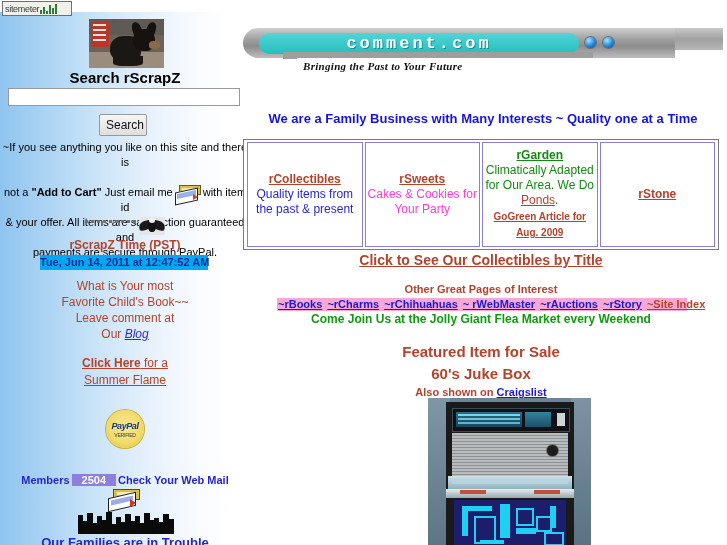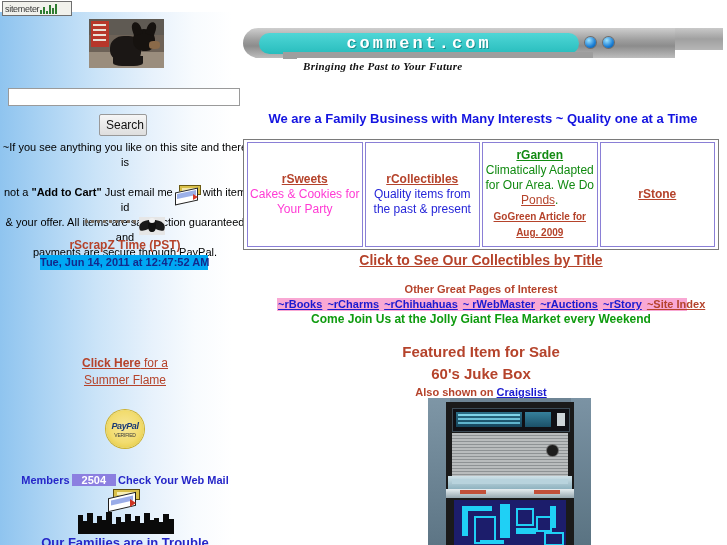--- a/index.html
+++ b/index.html
@@ -311,40 +311,47 @@
       <div class="floor"></div>
       <div class="redbox"></div>
     <div class="body"></div>
       <div class="legs"></div>
     <div class="head"></div>
       <div class="ear1"></div>
       <div class="ear2"></div>
       <div class="snout"></div>
   </div>
 
+  <div class="search-title">Search rScrapZ</div>
 
   <input class="search-input" type="text" value="" placeholder="" style="">
 
   <button class="search-btn">Search</button>
 
   <div class="blurb">
     <span>~If you see anything you like on this site and there is</span><br>
     <span style="display:inline-block;height:4px"></span><br>
     <span>not a </span><b>"Add to Cart"</b><span> Just email me</span><span class="mail-icon"><span class="tray"></span><span class="env"></span><span class="arrow"></span></span><span>with item id</span><br>
     <span>&amp; your offer. All items are satisfaction guaranteed and</span><br>
     <span>payments are secure through PayPal.</span>
   </div>
 
   <div class="divider-row">
     <span class="dashes"></span><span class="eagle"><span class="w1"></span><span class="w2"></span><span class="bd"></span><span class="hd"></span></span>
   </div>
 
   <div class="time-label">rScrapZ Time (PST)</div>
   <div class="time-box">Tue, Jun 14, 2011 at 12:47:52 AM</div>
 
+  <div class="blog-block">
+    <span>What is Your most</span><br>
+    <span>Favorite Child's Book~~</span><br>
+    <span>Leave comment at</span><br>
+    <span>Our </span><a href="#">Blog</a>
+  </div>
 
   <div class="summer-block">
     <a href="#"><span class="ch">Click Here</span><span> for a</span></a><br>
     <a href="#">Summer Flame</a>
   </div>
 
   <div class="paypal-seal">
     <div class="pp">PayPal</div>
     <div class="sub">VERIFIED</div>
   </div>
@@ -395,28 +402,28 @@
     <div class="shadow-bar"></div>
     <div class="plate">
       <span>Bringing the Past to Your Future</span>
     </div>
   </div>
 
   <div class="tagline">We are a Family Business with Many Interests ~ Quality one at a Time</div>
 
   <div class="cat-table">
 
+    <div class="cat-cell c-collect">
+      <div class="head">rCollectibles</div>
+      <div class="desc">Quality items from the past &amp; present</div>
+    </div>
+
     <div class="cat-cell c-sweets">
       <div class="head">rSweets</div>
       <div class="desc">Cakes &amp; Cookies for Your Party</div>
-    </div>
-
-    <div class="cat-cell c-collect">
-      <div class="head">rCollectibles</div>
-      <div class="desc">Quality items from the past &amp; present</div>
     </div>
 
     <div class="cat-cell c-garden">
       <div class="head">rGarden</div>
       <div class="desc"><span>Climatically Adapted for Our Area. We Do </span><a href="#">Ponds</a><span>.</span></div>
       <div class="extra">GoGreen Article for Aug. 2009</div>
     </div>
 
     <div class="cat-cell c-stone">
       <div class="head">rStone</div>

